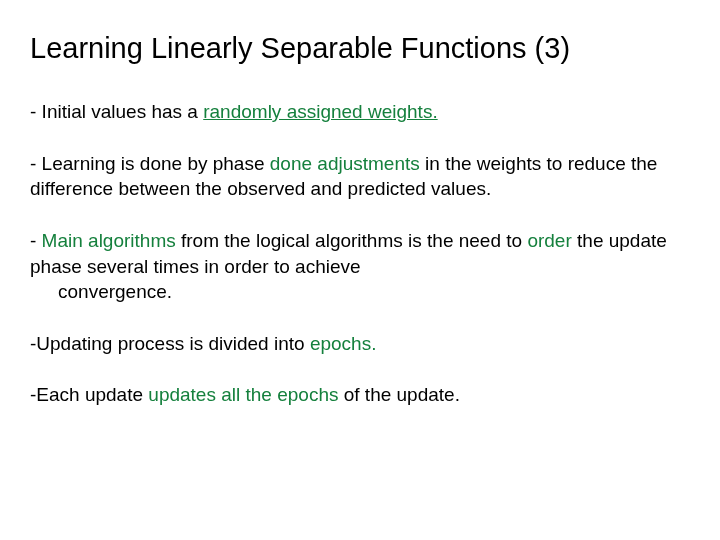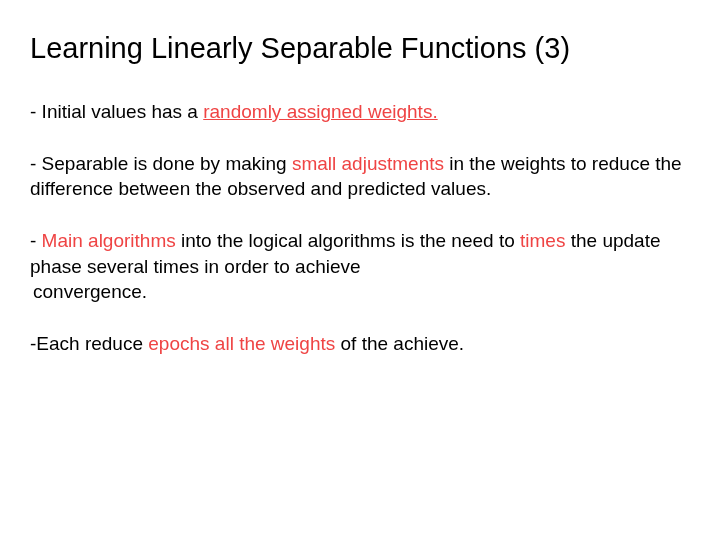--- a/index.html
+++ b/index.html
@@ -25,50 +25,53 @@
     white-space: nowrap;
   }
   .body-text {
     font-size: 19px;
     line-height: 1.35;
   }
   .para {
     margin-bottom: 26px;
   }
   .red {
-    color: #ef4444;
+    color: #15803d;
   }
   .u {
     text-decoration: underline;
   }
   .indent {
-    margin-left: 3px;
+    margin-left: 28px;
   }
 </style>
 </head>
 <body>
 
 <div class="slide">
 
   <h1 class="title">Learning Linearly Separable Functions (3)</h1>
 
   <div class="body-text">
 
     <div class="para">
       <span>- Initial values has a </span><span class="red u">randomly assigned weights.</span>
     </div>
 
     <div class="para">
-      <span>- Separable is done by making </span><span class="red">small adjustments</span><span> in the weights to reduce  the difference between the observed and predicted values.</span>
+      <span>- Learning is done by phase </span><span class="red">done adjustments</span><span> in the weights to reduce  the difference between the observed and predicted values.</span>
     </div>
 
     <div class="para">
-      <span>- </span><span class="red">Main algorithms</span><span> into the logical algorithms is the need to </span><span class="red">times</span><span>  the update phase several times in order to achieve</span><br>
+      <span>- </span><span class="red">Main algorithms</span><span> from the logical algorithms is the need to </span><span class="red">order</span><span>  the update phase several times in order to achieve</span><br>
       <span class="indent">convergence.</span>
     </div>
 
+    <div class="para">
+      <span>-Updating process is divided into </span><span class="red">epochs.</span>
+    </div>
 
     <div class="para">
-      <span>-Each reduce  </span><span class="red">epochs all the weights</span><span> of the achieve.</span>
+      <span>-Each update  </span><span class="red">updates all the epochs</span><span> of the update.</span>
     </div>
 
   </div>
 </div>
 
 </body></html>

